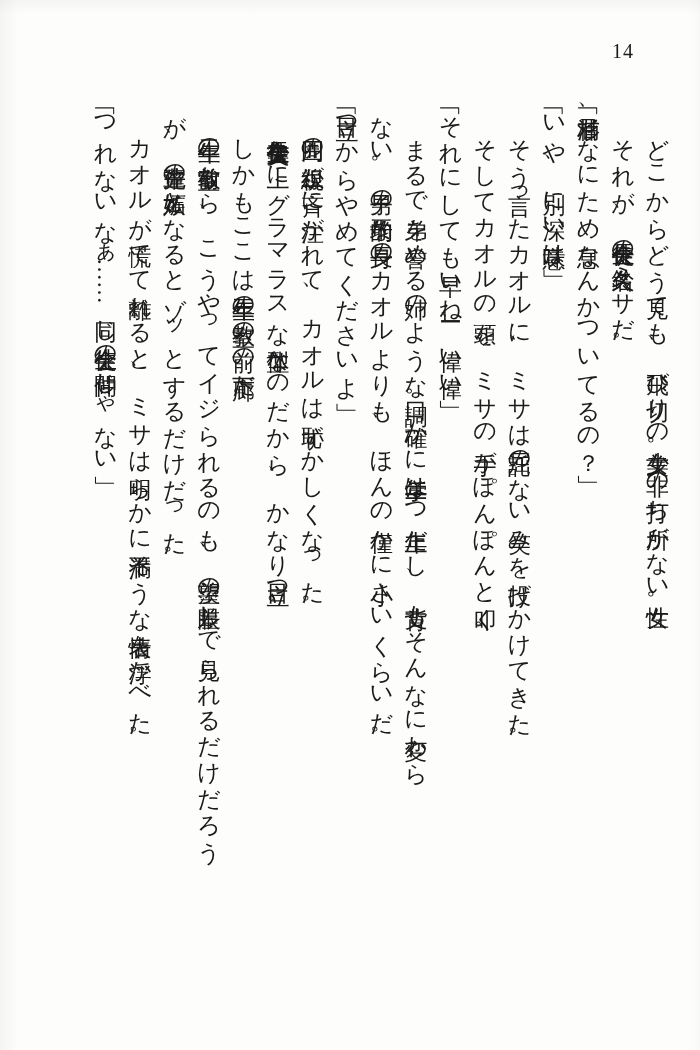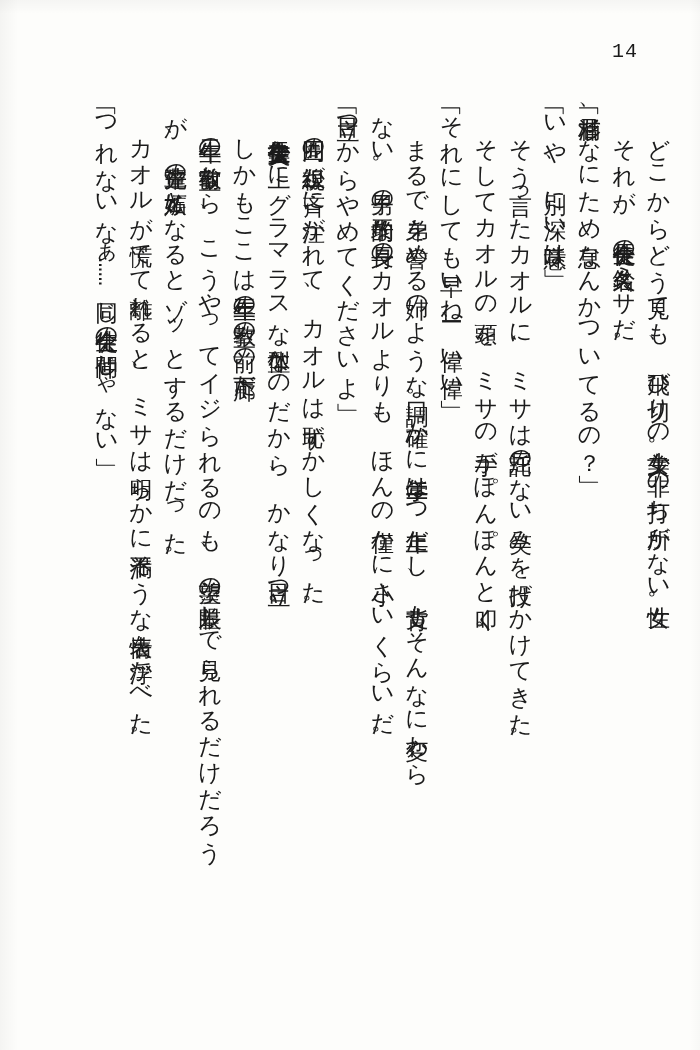--- a/index.html
+++ b/index.html
@@ -14,21 +14,20 @@
   }
   .page {
     position: relative;
     width: 700px;
     height: 1050px;
     
     background-image:
       linear-gradient(to right, rgba(0,0,0,0.035), rgba(0,0,0,0) 18px),
       linear-gradient(to bottom, rgba(0,0,0,0.03), rgba(0,0,0,0) 14px),
       linear-gradient(to left, rgba(0,0,0,0.02), rgba(0,0,0,0) 10px);
-    font-family: Liberation Mono, monospace;
   }
   .page-number {
     position: absolute;
     top: 40px;
     left: 612px;
     font-size: 20px;
     letter-spacing: 1px;
   }
   .text-block {
     position: absolute;

